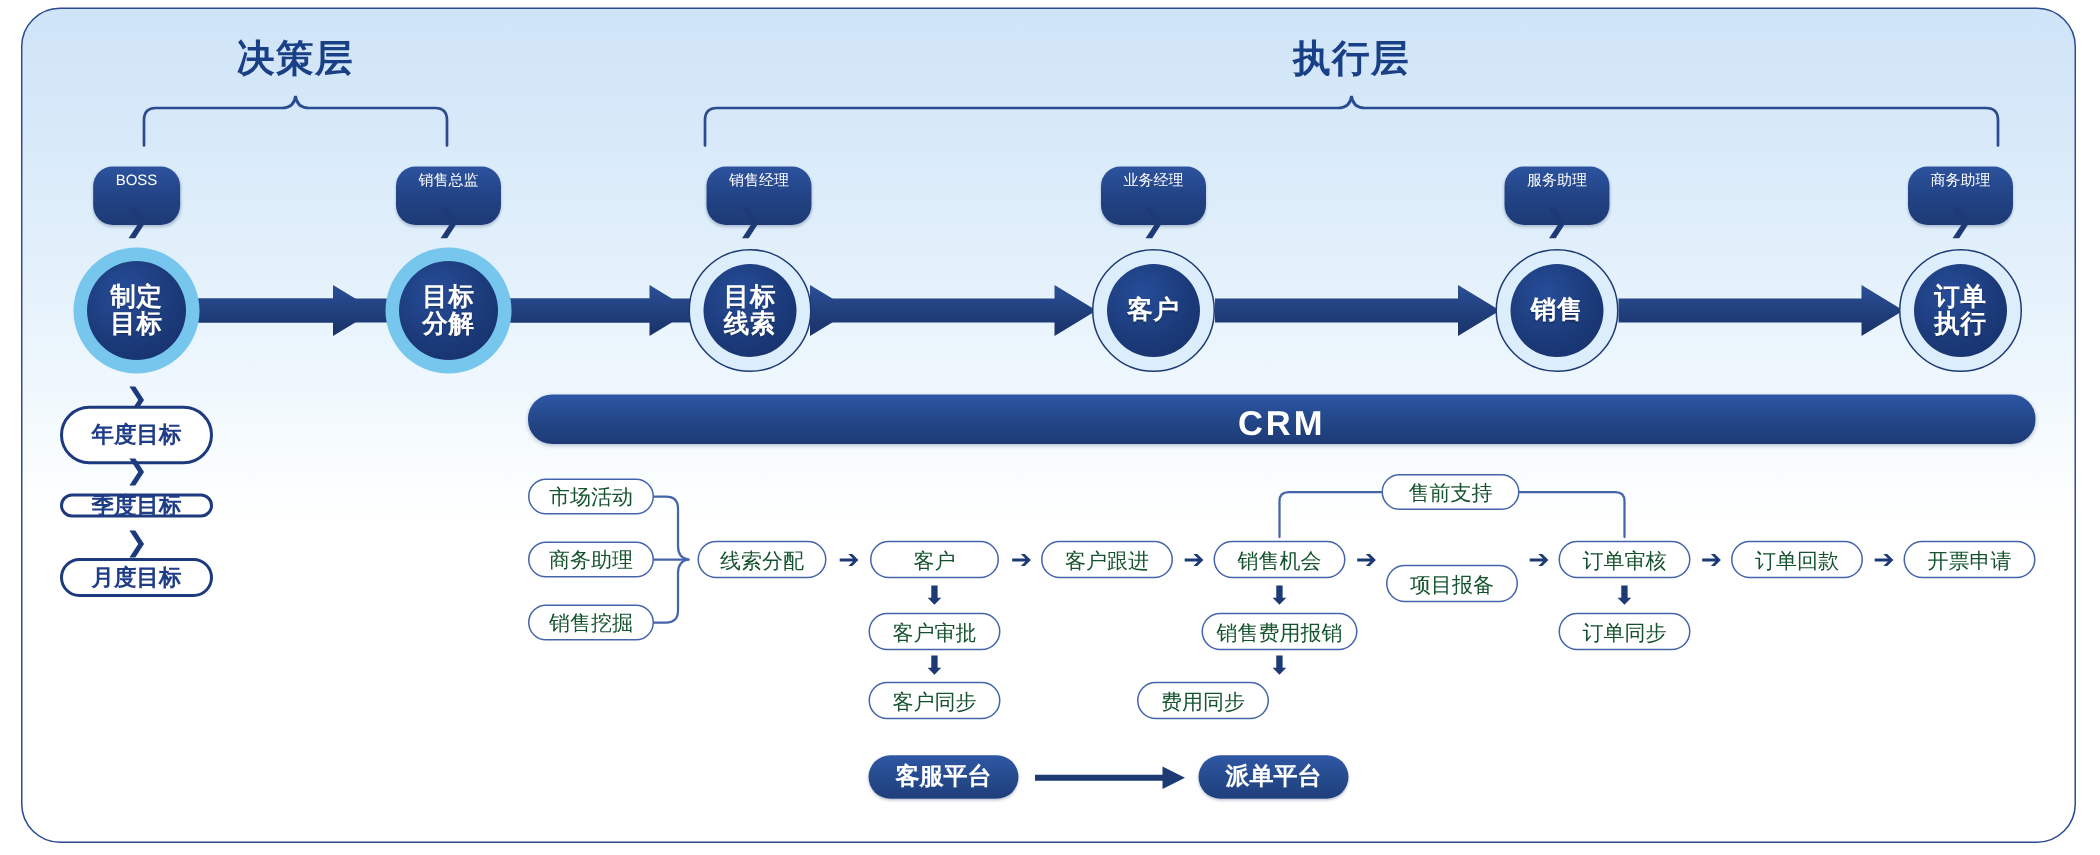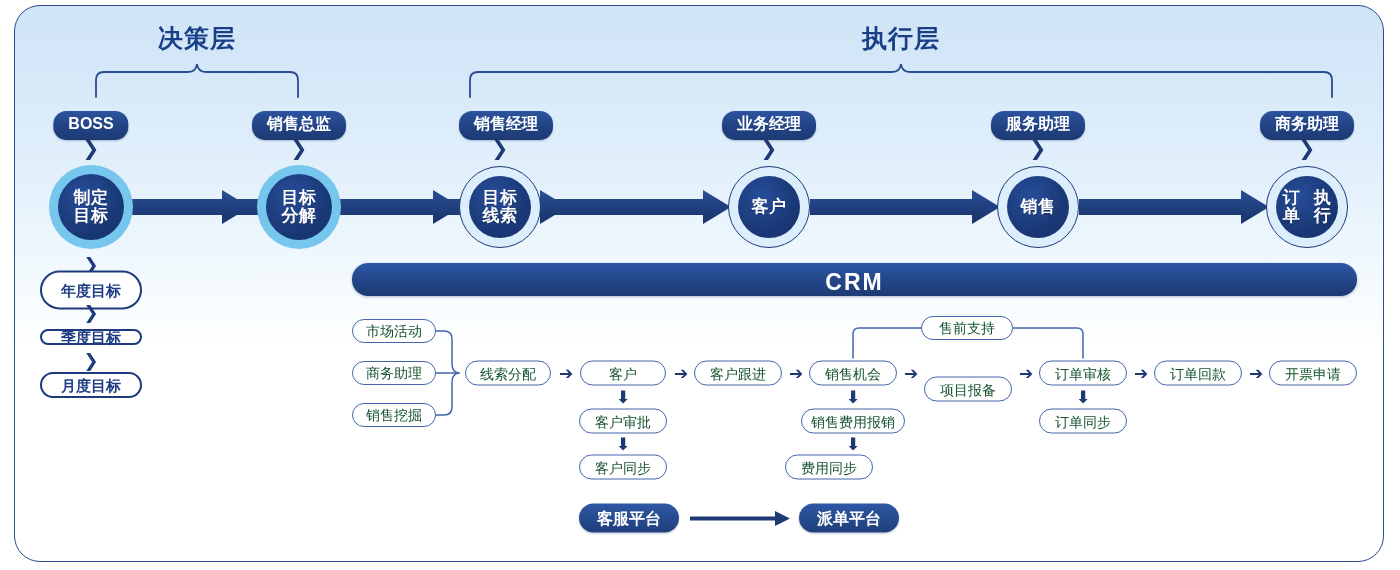--- a/index.html
+++ b/index.html
@@ -40,24 +40,24 @@
     white-space:nowrap;
     transform:translateX(-50%);
   }
 
   
   .role-badge{
     position:absolute;
     transform:translateX(-50%);
     background:linear-gradient(to bottom,#2d539f 0%,#214283 55%,#1d3a75 100%);
     color:#ffffff;
-    font-size:16px;
-    font-weight:bold;
+    font-size:10px;
+    font-weight:normal;
     border-radius:13px;
-    padding:5px 15px 8px 15px;
+    padding:5px 15px 24px 15px;
     white-space:nowrap;
     line-height:1;
     box-shadow:0 1px 2px rgba(20,40,90,.25);
   }
 
   
   .chev{
     position:absolute;
     transform:translateX(-50%);
     color:#1d3a75;
@@ -272,21 +272,21 @@
     </div>
   </div>
 
   <div class="node-circle ring-pale" style="left:1038px;top:207px;width:82px;height:82px;padding:9px;">
     <div class="inner" style="width:100%;height:100%;flex-direction:column;">
       <span>销售</span>
     </div>
   </div>
 
   <div class="node-circle ring-pale" style="left:1307px;top:207px;width:82px;height:82px;padding:9px;">
-    <div class="inner" style="width:100%;height:100%;">
+    <div class="inner" style="width:100%;height:100%;flex-direction:column;">
       <span>订单</span>
       <span>执行</span>
     </div>
   </div>
 
   <div class="vchev" style="left:91px;top:265px;">❯</div>
   <div class="pill goal" style="left:91px;top:290px;width:102px;height:39px;">年度目标</div>
 
   <div class="vchev" style="left:91px;top:313px;">❯</div>
   <div class="pill goal" style="left:91px;top:337px;width:102px;height:16px;">季度目标</div>
@@ -328,20 +328,20 @@
   <div class="pill thin" style="left:967px;top:328px;width:92px;height:24px;">售前支持</div>
 
   <div class="arrow-d" style="left:623px;top:397px;">⬇</div>
   <div class="pill thin" style="left:623px;top:421px;width:88px;height:25px;">客户审批</div>
   <div class="arrow-d" style="left:623px;top:444px;">⬇</div>
   <div class="pill thin" style="left:623px;top:467px;width:88px;height:25px;">客户同步</div>
 
   <div class="arrow-d" style="left:853px;top:397px;">⬇</div>
   <div class="pill thin" style="left:853px;top:421px;width:104px;height:25px;">销售费用报销</div>
   <div class="arrow-d" style="left:853px;top:444px;">⬇</div>
-  <div class="pill thin" style="left:829px;top:467px;width:88px;height:25px;">费用同步</div>
+  <div class="pill thin" style="left:802px;top:467px;width:88px;height:25px;">费用同步</div>
 
   <div class="arrow-d" style="left:1083px;top:397px;">⬇</div>
   <div class="pill thin" style="left:1083px;top:421px;width:88px;height:25px;">订单同步</div>
 
   <div class="pill-solid" style="left:629px;top:518px;width:100px;height:29px;">客服平台</div>
   <div class="pill-solid" style="left:849px;top:518px;width:100px;height:29px;">派单平台</div>
 </div>
 
 </body></html>

